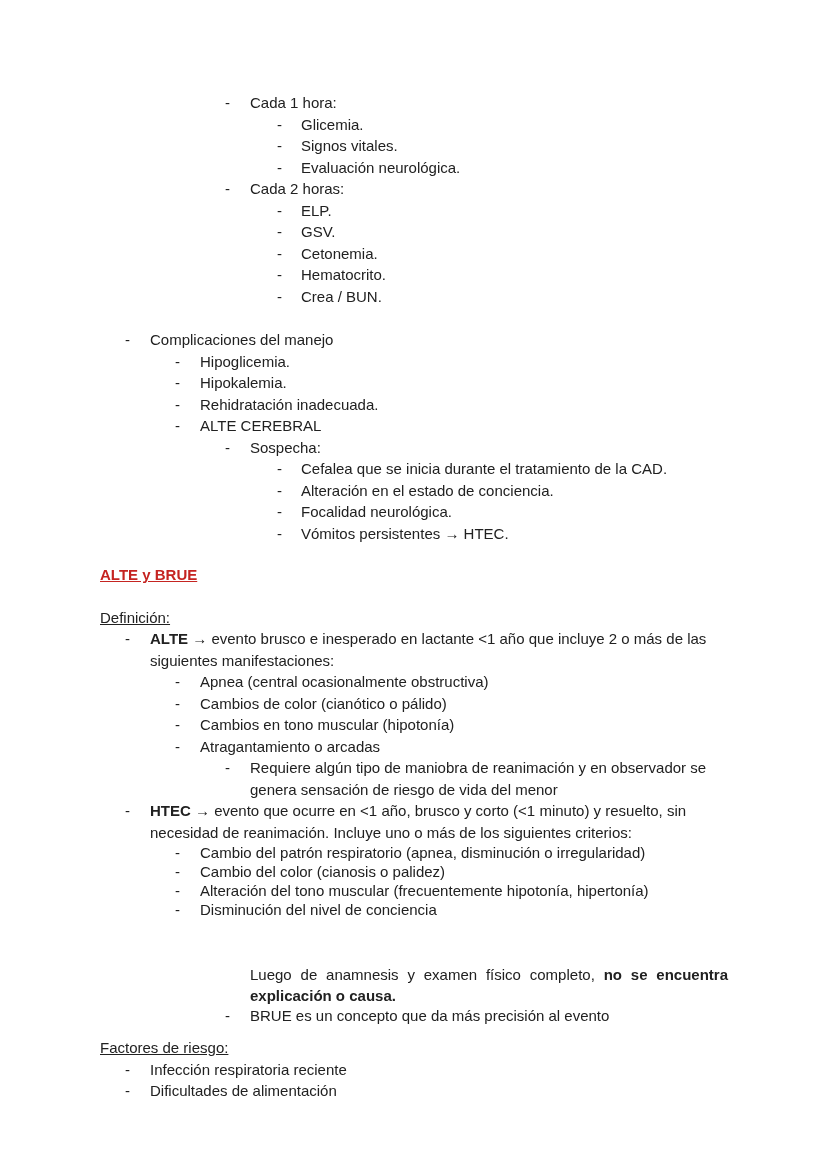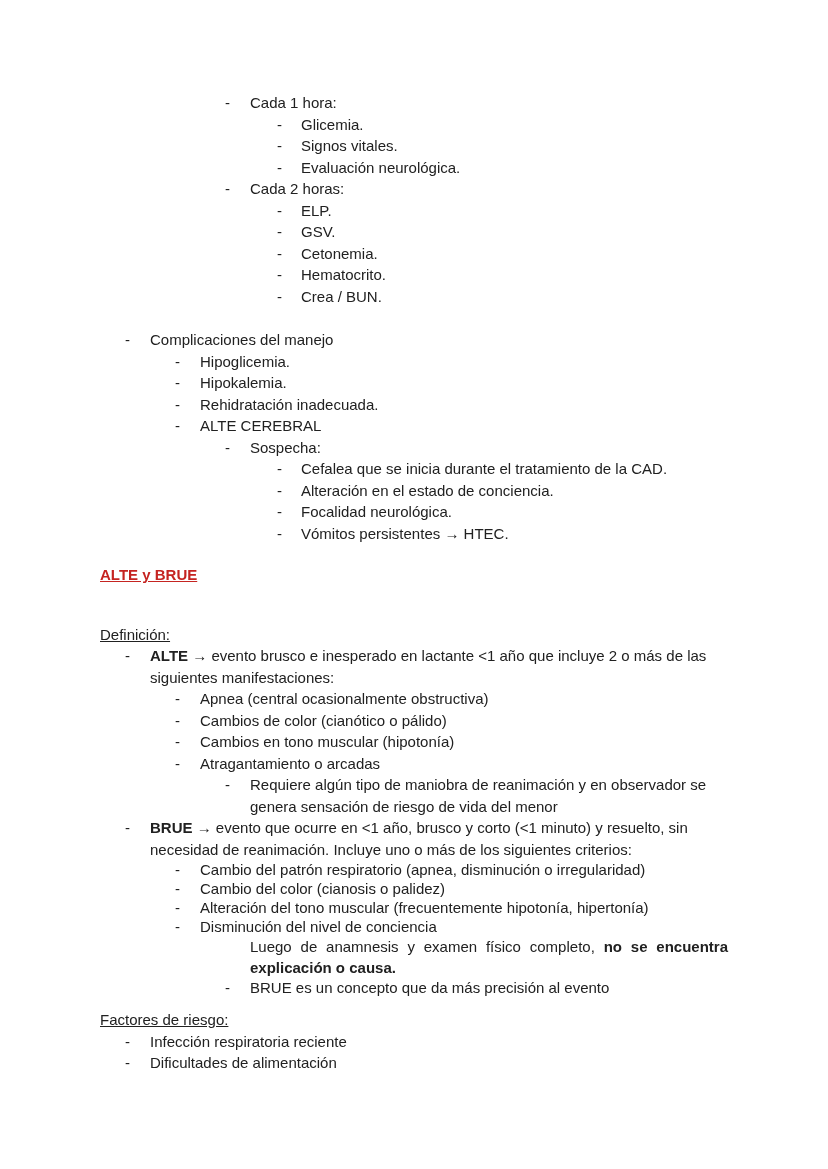--- a/index.html
+++ b/index.html
@@ -33,24 +33,25 @@
   .heading-red {
     color: #c52421;
     font-weight: bold;
     text-decoration: underline;
   }
   b { font-weight: bold; }
   .p-cont {
     margin-left: 150px;
     text-align: justify;
     line-height: 21px;
+    margin-top: 45px;
   }
   .mt-block  { margin-top: 22px; }
   .mt-alte   { margin-top: 20px; }
-  .mt-def    { margin-top: 38px; }
+  .mt-def    { margin-top: 21px; }
   .mt-fact   { margin-top: 12px; }
 </style>
 </head>
 <body>
 
 <div class="page">
   <div class="content">
 
     <div class="li l3">
         <span class="dash">-</span>
@@ -158,21 +159,21 @@
         <span class="dash">-</span>
         <span class="txt">Atragantamiento o arcadas</span>
       </div>
     <div class="li l3">
         <span class="dash">-</span>
         <span class="txt">Requiere algún tipo de maniobra de reanimación y en observador se genera sensación de riesgo de vida del menor</span>
       </div>
 
     <div class="li l1">
         <span class="dash">-</span>
-        <span class="txt"><b>BRUE</b><span> → evento que ocurre en &lt;1 año, brusco y corto (&lt;1 minuto) y resuelto, sin necesidad de reanimación. Incluye uno o más de los siguientes criterios:</span></span>
+        <span class="txt"><b>HTEC</b><span> → evento que ocurre en &lt;1 año, brusco y corto (&lt;1 minuto) y resuelto, sin necesidad de reanimación. Incluye uno o más de los siguientes criterios:</span></span>
       </div>
     <div class="li l2 tight">
         <span class="dash">-</span>
         <span class="txt">Cambio del patrón respiratorio (apnea, disminución o irregularidad)</span>
       </div>
     <div class="li l2 tight">
         <span class="dash">-</span>
         <span class="txt">Cambio del color (cianosis o palidez)</span>
       </div>
     <div class="li l2 tight">

